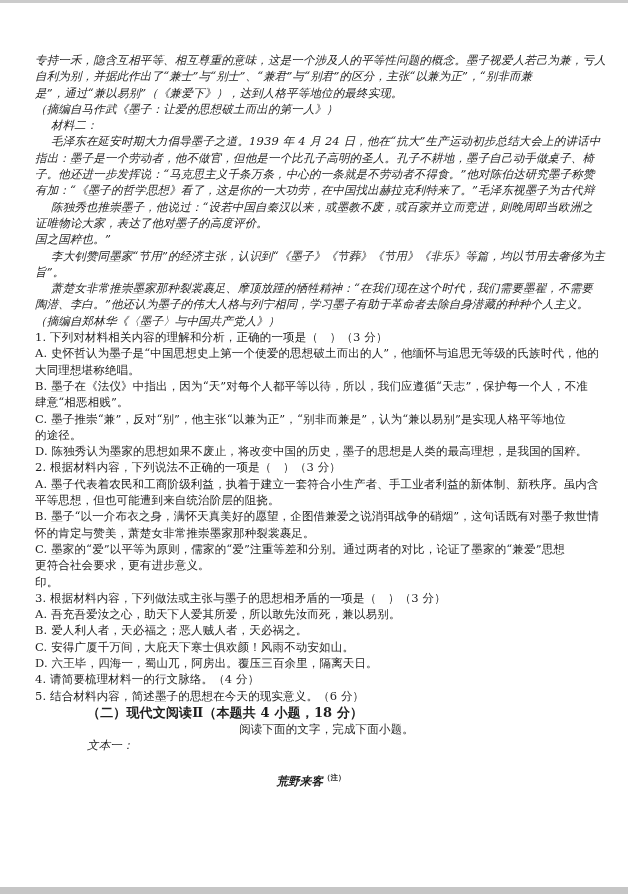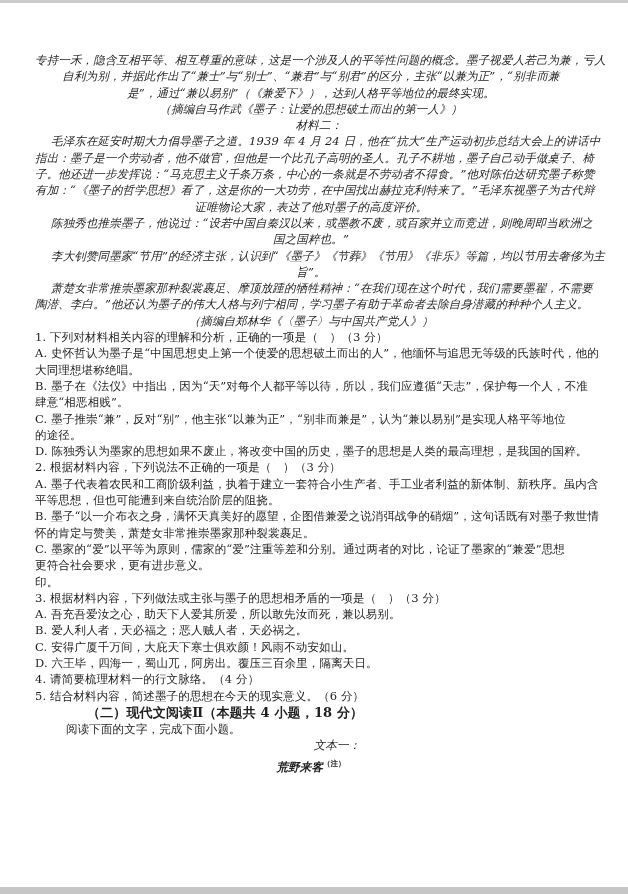--- a/index.html
+++ b/index.html
@@ -37,47 +37,47 @@
     font-size: 11.5px;
     line-height: 16.3px;
     letter-spacing: 0.15px;
     white-space: nowrap;
     overflow: visible;
   }
   
   .kai {
     font-style: italic;
     font-family: "DejaVu Serif", "Liberation Serif", serif;
-    text-align: center;
   }
   .ind { text-indent: 16px; }
   .right { }
   
   .q {
     font-style: normal;
   }
   .heading {
     font-weight: bold;
     font-style: normal;
     font-size: 13px;
     padding-left: 52px;
     line-height: 17px;
   }
   .intro {
     font-style: normal;
     padding-left: 31px;
+    text-align: center;
   }
   .label {
     padding-left: 52px;
   }
   .title {
     text-align: center;
     font-weight: bold;
     font-style: italic;
-    margin-top: 3px;
+    margin-top: 17px;
   }
   .title sup {
     font-size: 7.5px;
     font-weight: bold;
     font-style: normal;
     vertical-align: super;
     letter-spacing: 0;
   }
 </style>
 </head>
@@ -89,22 +89,22 @@
   <div>
       <div class="line kai"><span>专持一禾，隐含互相平等、相互尊重的意味，这是一个涉及人的平等性问题的概念。墨子视爱人若己为兼，亏人</span></div>
       <div class="line kai"><span>自利为别，并据此作出了“兼士”与“别士”、“兼君”与“别君”的区分，主张“以兼为正”，“别非而兼</span></div>
       <div class="line kai"><span>是”，通过“兼以易别”（《兼爱下》），达到人格平等地位的最终实现。</span></div>
       <div class="line kai right"><span>（摘编自马作武《墨子：让爱的思想破土而出的第一人》）</span></div>
       <div class="line kai ind"><span>材料二：</span></div>
       <div class="line kai ind"><span>毛泽东在延安时期大力倡导墨子之道。1939 年 4 月 24 日，他在“抗大”生产运动初步总结大会上的讲话中</span></div>
       <div class="line kai"><span>指出：墨子是一个劳动者，他不做官，但他是一个比孔子高明的圣人。孔子不耕地，墨子自己动手做桌子、椅</span></div>
       <div class="line kai"><span>子。他还进一步发挥说：“马克思主义千条万条，中心的一条就是不劳动者不得食。”他对陈伯达研究墨子称赞</span></div>
       <div class="line kai"><span>有加：“《墨子的哲学思想》看了，这是你的一大功劳，在中国找出赫拉克利特来了。”毛泽东视墨子为古代辩</span></div>
+      <div class="line kai ind"><span>陈独秀也推崇墨子，他说过：“设若中国自秦汉以来，或墨教不废，或百家并立而竞进，则晚周即当欧洲之</span></div>
       <div class="line kai"><span>证唯物论大家，表达了他对墨子的高度评价。</span></div>
-      <div class="line kai ind"><span>陈独秀也推崇墨子，他说过：“设若中国自秦汉以来，或墨教不废，或百家并立而竞进，则晚周即当欧洲之</span></div>
       <div class="line kai"><span>国之国粹也。”</span></div>
       <div class="line kai ind"><span>李大钊赞同墨家“节用”的经济主张，认识到“《墨子》《节葬》《节用》《非乐》等篇，均以节用去奢侈为主</span></div>
       <div class="line kai"><span>旨”。</span></div>
       <div class="line kai ind"><span>萧楚女非常推崇墨家那种裂裳裹足、摩顶放踵的牺牲精神：“在我们现在这个时代，我们需要墨翟，不需要</span></div>
       <div class="line kai"><span>陶潜、李白。”他还认为墨子的伟大人格与列宁相同，学习墨子有助于革命者去除自身潜藏的种种个人主义。</span></div>
       <div class="line kai right"><span>（摘编自郑林华《〈墨子〉与中国共产党人》）</span></div>
       <div class="line q"><span>1. 下列对材料相关内容的理解和分析，正确的一项是（　）（3 分）</span></div>
       <div class="line q"><span>A. 史怀哲认为墨子是“中国思想史上第一个使爱的思想破土而出的人”，他缅怀与追思无等级的氏族时代，他的</span></div>
       <div class="line q"><span>大同理想堪称绝唱。</span></div>
       <div class="line q"><span>B. 墨子在《法仪》中指出，因为“天”对每个人都平等以待，所以，我们应遵循“天志”，保护每一个人，不准</span></div>

